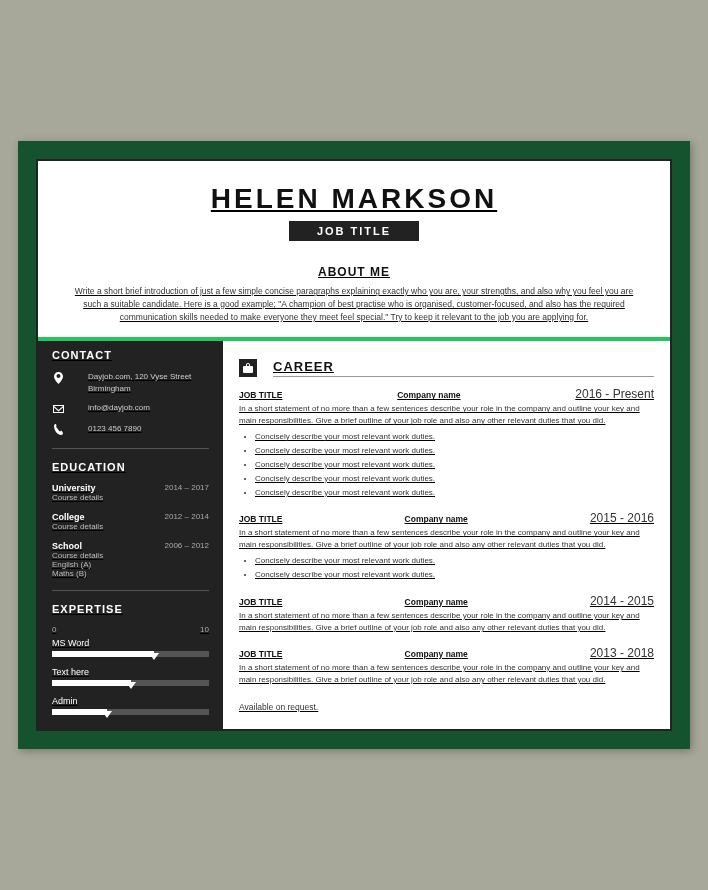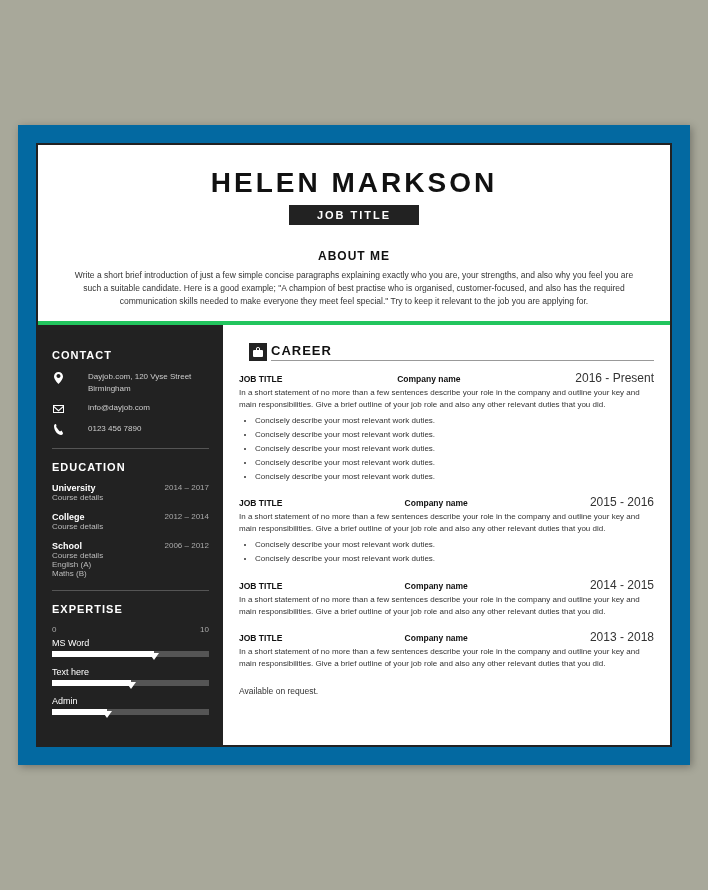--- a/index.html
+++ b/index.html
@@ -6,24 +6,25 @@
     body {
       background-color: #a8a89a;
       display: flex;
       justify-content: center;
       align-items: center;
       min-height: 890px;
       width: 708px;
       font-family: Arial, sans-serif;
     }
     .page-wrapper {
-      background: #0369a1;
+      background: #14532d;
       padding: 18px;
       width: 672px;
       box-shadow: 2px 2px 8px rgba(0,0,0,0.3);
+      text-decoration: underline;
     }
     .resume {
       background: #fff;
       border: 2px solid #222;
       display: flex;
       flex-direction: column;
       width: 100%;
     }
     
     .header {
@@ -71,21 +72,21 @@
     .body-container {
       display: flex;
       flex: 1;
     }
     
     .sidebar {
       background: #222;
       color: #fff;
       width: 185px;
       min-width: 185px;
-      padding: 20px 14px;
+      padding: 4px 14px;
       font-size: 8.5px;
     }
     .sidebar-section-title {
       font-size: 11px;
       font-weight: bold;
       letter-spacing: 1px;
       text-transform: uppercase;
       color: #fff;
       margin-bottom: 10px;
       margin-top: 4px;
@@ -171,24 +172,23 @@
     }
     
     .main-content {
       flex: 1;
       padding: 14px 16px;
       background: #fff;
     }
     .section-header {
       display: flex;
       align-items: flex-start;
-      gap: 4px;
+      gap: 16px;
       margin-bottom: 10px;
       margin-top: 4px;
-      margin-left: 10px;
     }
     .section-icon {
       width: 18px;
       height: 18px;
       background: #222;
       display: flex;
       align-items: center;
       justify-content: center;
       font-size: 9px;
       color: #fff;

